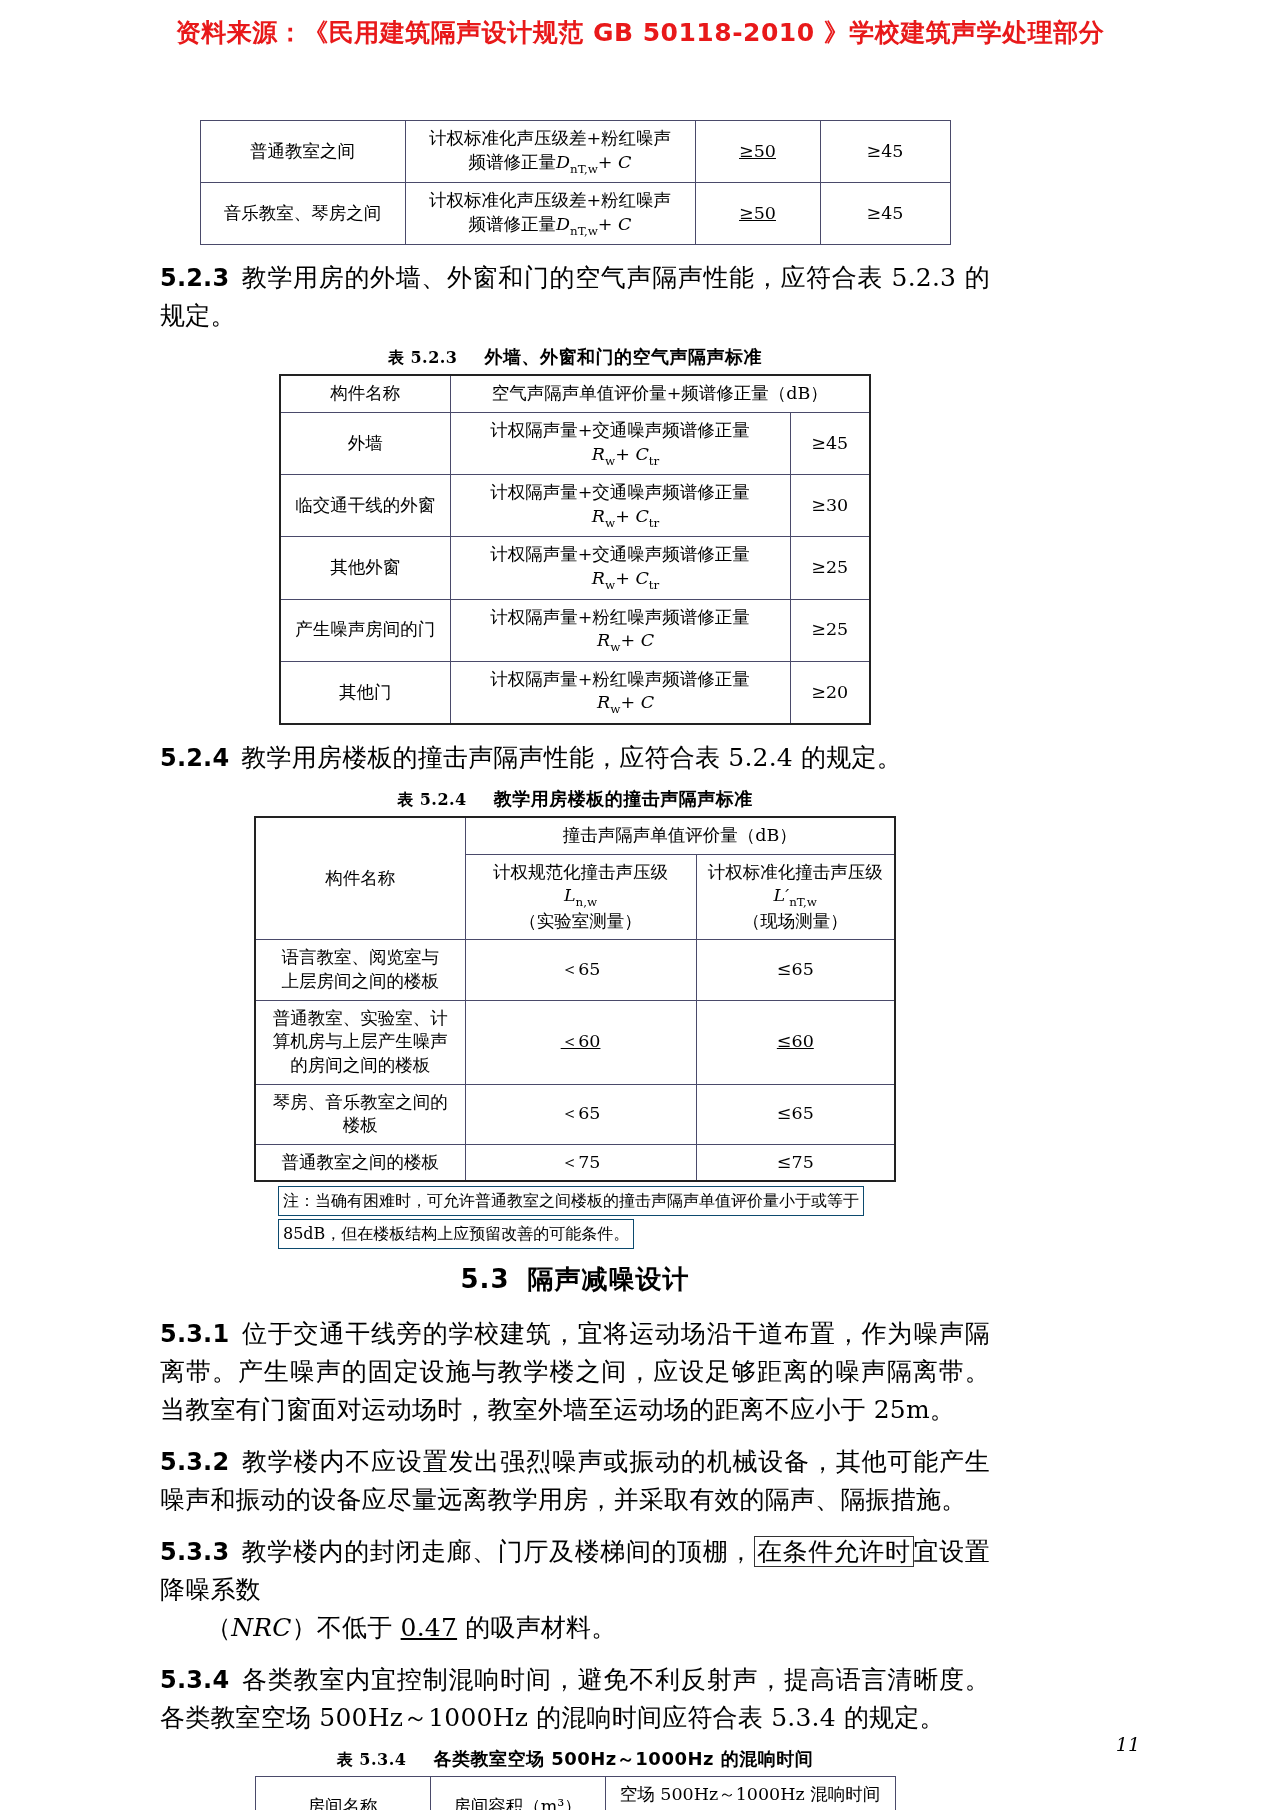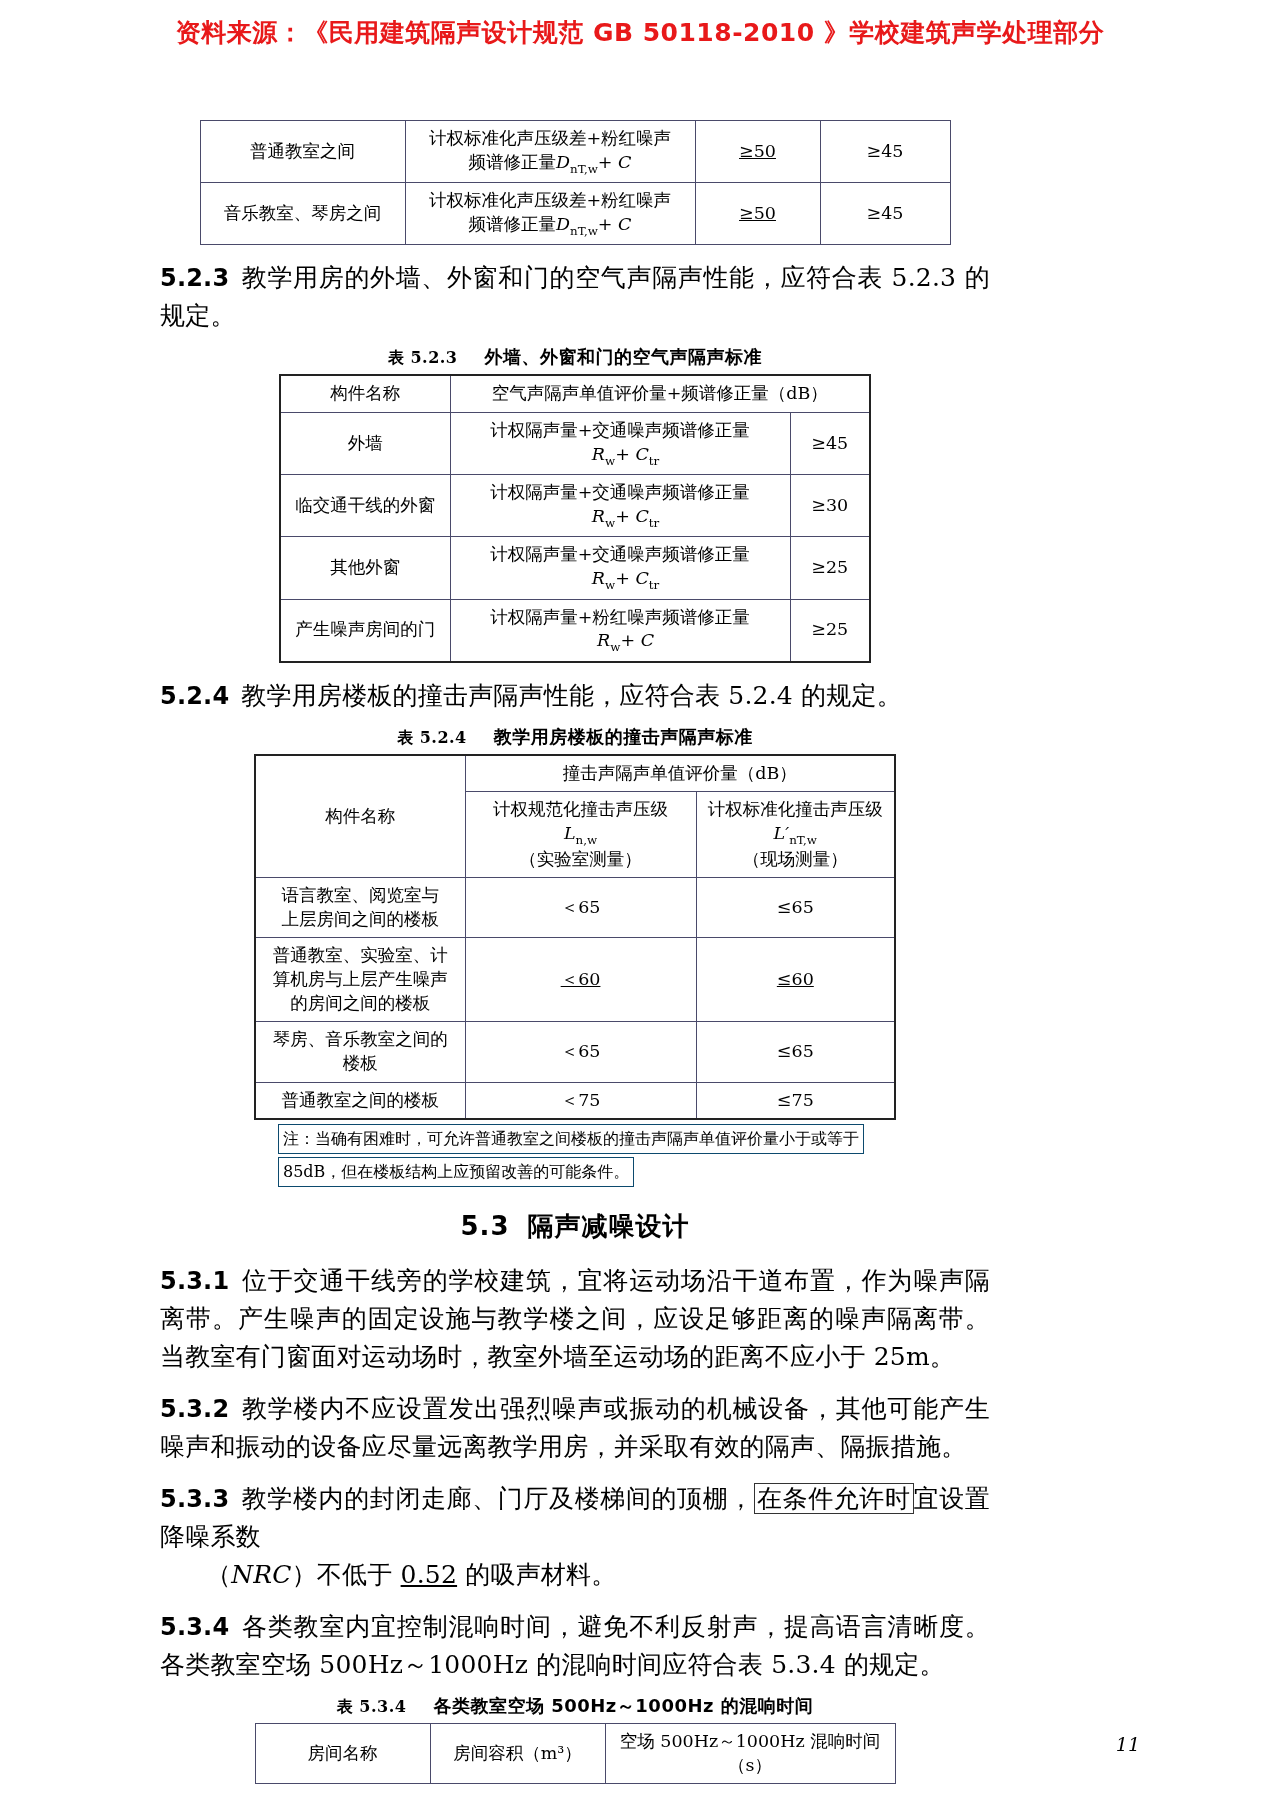--- a/index.html
+++ b/index.html
@@ -87,21 +87,21 @@
     font-family: "DejaVu Sans", "Liberation Sans", sans-serif;
     font-size: 24px;
     margin-right: 12px;
   }
 
   .sec-title {
     text-align: center;
     font-weight: bold;
     font-size: 26px;
     font-family: "DejaVu Sans", "Liberation Sans", sans-serif;
-    margin: 22px 0 18px 0;
+    margin: 13px 0 18px 0;
     letter-spacing: 1px;
   }
   .sec-title .sp { display:inline-block; width: 18px; }
 
   
   .ital { font-style: italic; }
   .sub { font-size: 0.68em; vertical-align: sub; font-style: normal; }
   .nowrap { white-space: nowrap; }
   .uline { text-decoration: underline; }
   .boxed {
@@ -220,20 +220,28 @@
 
           <tr>
             <td>产生噪声房间的门</td>
             <td>
               <span>计权隔声量+粉红噪声频谱修正量</span>
               &nbsp;&nbsp;<span class="nowrap"><span class="ital">R</span><span class="sub">w</span><span class="ital">+ C</span></span>
             </td>
             <td>≥25</td>
           </tr>
 
+          <tr>
+            <td>其他门</td>
+            <td>
+              <span>计权隔声量+粉红噪声频谱修正量</span>
+              &nbsp;&nbsp;<span class="nowrap"><span class="ital">R</span><span class="sub">w</span><span class="ital">+ C</span></span>
+            </td>
+            <td>≥20</td>
+          </tr>
         </tbody>
       </table>
     </div>
 
     <p class="para">
       <span class="num">5.2.4</span><span>教学用房楼板的撞击声隔声性能，应符合表 5.2.4 的规定。</span>
     </p>
 
     <div class="tbl-caption">
       <span class="num">表 5.2.4</span>
@@ -301,21 +309,21 @@
     <p class="para">
       <span class="num">5.3.1</span><span>位于交通干线旁的学校建筑，宜将运动场沿干道布置，作为噪声隔离带。产生噪声的固定设施与教学楼之间，应设足够距离的噪声隔离带。当教室有门窗面对运动场时，教室外墙至运动场的距离不应小于 25m。</span>
     </p>
 
     <p class="para">
       <span class="num">5.3.2</span><span>教学楼内不应设置发出强烈噪声或振动的机械设备，其他可能产生噪声和振动的设备应尽量远离教学用房，并采取有效的隔声、隔振措施。</span>
     </p>
 
     <p class="para">
       <span class="num">5.3.3</span><span>教学楼内的封闭走廊、门厅及楼梯间的顶棚，</span><span class="boxed">在条件允许时</span><span>宜设置降噪系数</span><br>
-      <span style="display:inline-block;width:46px;"></span><span>（</span><span class="ital">NRC</span><span>）不低于</span> <span class="uline">0.52</span> <span>的吸声材料。</span>
+      <span style="display:inline-block;width:46px;"></span><span>（</span><span class="ital">NRC</span><span>）不低于</span> <span class="uline">0.47</span> <span>的吸声材料。</span>
     </p>
 
     <p class="para">
       <span class="num">5.3.4</span><span>各类教室内宜控制混响时间，避免不利反射声，提高语言清晰度。各类教室空场 500Hz～1000Hz 的混响时间应符合表 5.3.4 的规定。</span>
     </p>
 
     <div class="tbl-caption">
       <span class="num">表 5.3.4</span>
       <span class="sp">&nbsp;&nbsp;</span>
       <span>各类教室空场 500Hz～1000Hz 的混响时间</span>

